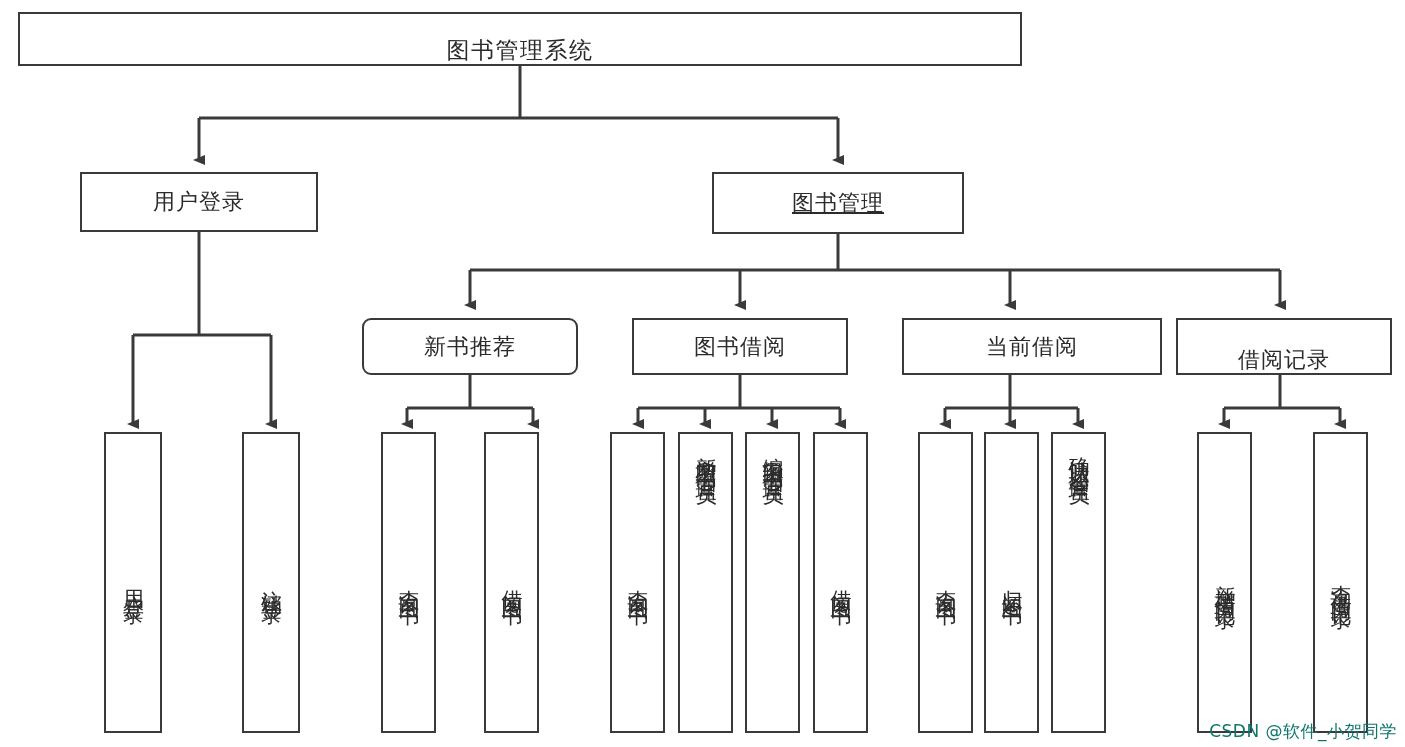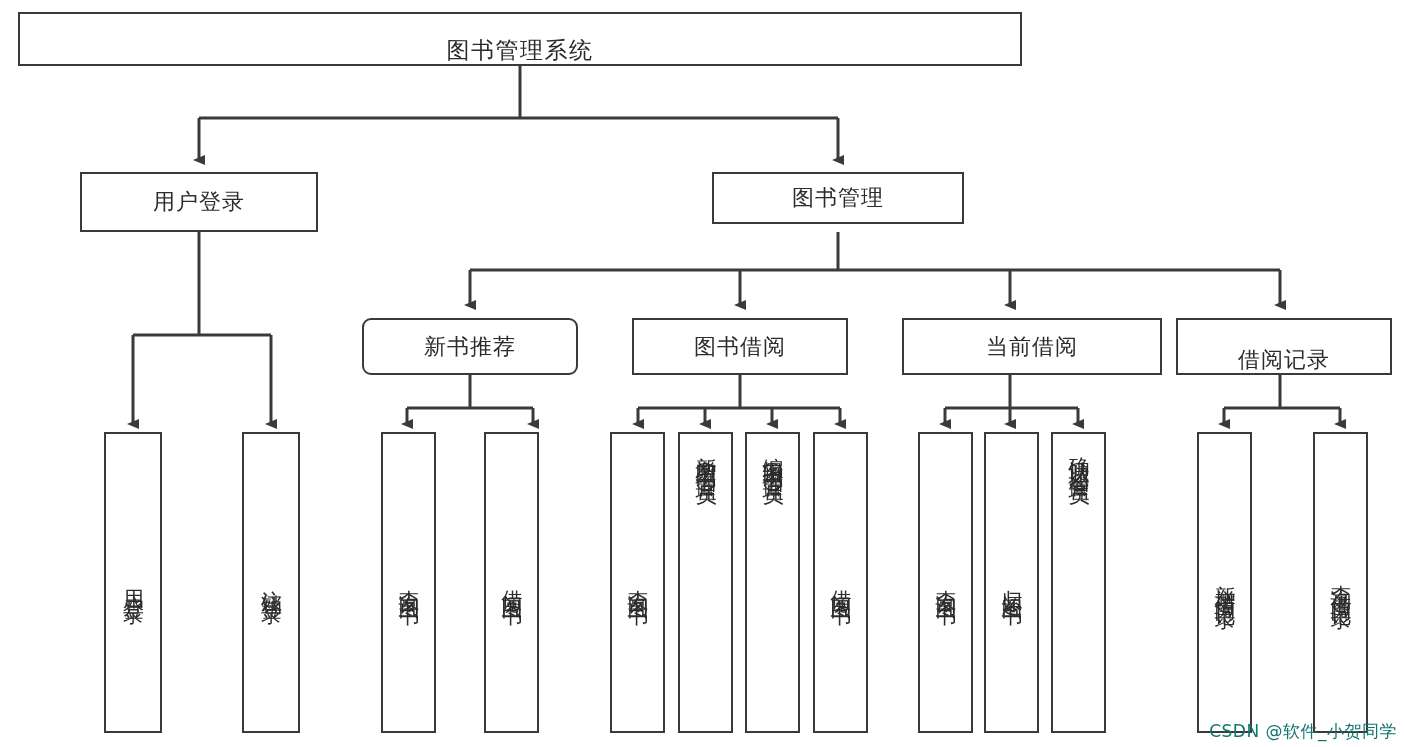--- a/index.html
+++ b/index.html
@@ -109,21 +109,21 @@
     </g>
   </svg>
 
   <div class="node h-node" id="node-root" style="left:18px;top:12px;width:1004px;height:54px;align-items:flex-end;">
     <span class="lbl">图书管理系统</span>
   </div>
 
   <div class="node h-node" style="left:80px;top:172px;width:238px;height:60px;">
     <span class="lbl">用户登录</span>
   </div>
-  <div class="node h-node" style="left:712px;top:172px;width:252px;height:52px;">
+  <div class="node h-node" style="left:712px;top:172px;width:252px;height:62px;text-decoration:underline;">
     <span class="lbl">图书管理</span>
   </div>
 
   <div class="node h-node" style="left:362px;top:318px;width:216px;height:57px;border-radius:9px;">
     <span class="lbl">新书推荐</span>
   </div>
   <div class="node h-node" style="left:632px;top:318px;width:216px;height:57px;">
     <span class="lbl">图书借阅</span>
   </div>
   <div class="node h-node" style="left:902px;top:318px;width:260px;height:57px;">

